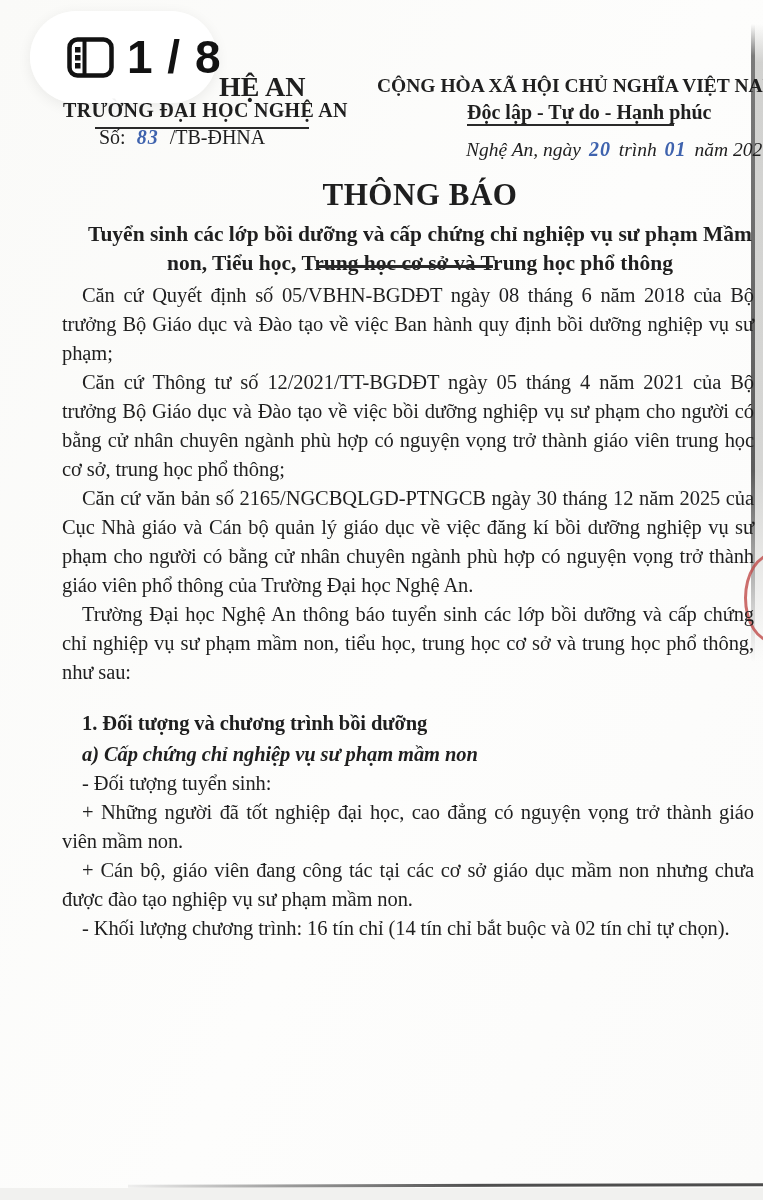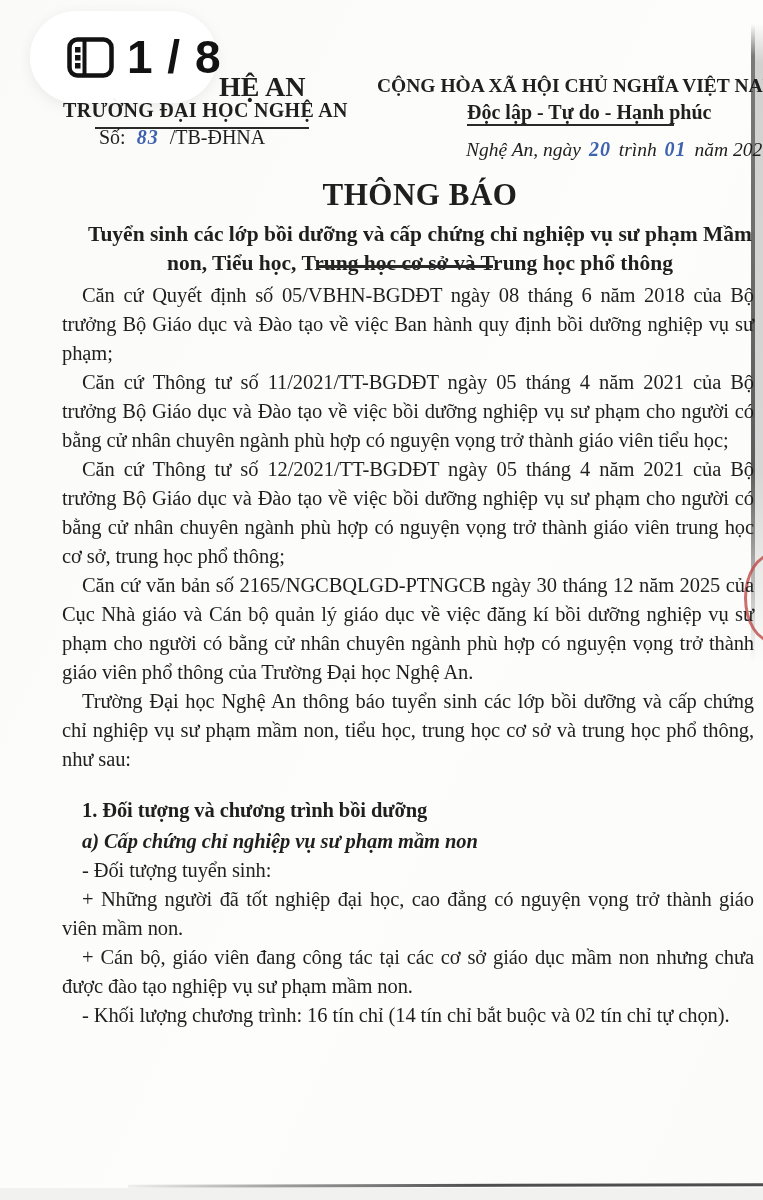--- a/index.html
+++ b/index.html
@@ -124,21 +124,20 @@
     <div class="doc-title">THÔNG BÁO</div>
     <div class="doc-subtitle">
       <span>Tuyển sinh các lớp bồi dưỡng và cấp chứng chỉ nghiệp vụ sư phạm Mầm</span><br>
       <span>non, Tiểu học, Trung học cơ sở và Trung học phổ thông</span>
     </div>
   </div>
   <div class="bar bar-subtitle"></div>
 
   <div class="body-text">
     <p>Căn cứ Quyết định số 05/VBHN-BGDĐT ngày 08 tháng 6 năm 2018 của Bộ trưởng Bộ Giáo dục và Đào tạo về việc Ban hành quy định bồi dưỡng nghiệp vụ sư phạm;</p>
-    <p>Căn cứ Thông tư số 11/2021/TT-BGDĐT ngày 05 tháng 4 năm 2021 của Bộ trưởng Bộ Giáo dục và Đào tạo về việc bồi dưỡng nghiệp vụ sư phạm cho người có bằng cử nhân chuyên ngành phù hợp có nguyện vọng trở thành giáo viên tiểu học;</p>
     <p>Căn cứ Thông tư số 12/2021/TT-BGDĐT ngày 05 tháng 4 năm 2021 của Bộ trưởng Bộ Giáo dục và Đào tạo về việc bồi dưỡng nghiệp vụ sư phạm cho người có bằng cử nhân chuyên ngành phù hợp có nguyện vọng trở thành giáo viên trung học cơ sở, trung học phổ thông;</p>
     <p>Căn cứ văn bản số 2165/NGCBQLGD-PTNGCB ngày 30 tháng 12 năm 2025 của Cục Nhà giáo và Cán bộ quản lý giáo dục về việc đăng kí bồi dưỡng nghiệp vụ sư phạm cho người có bằng cử nhân chuyên ngành phù hợp có nguyện vọng trở thành giáo viên phổ thông của Trường Đại học Nghệ An.</p>
     <p>Trường Đại học Nghệ An thông báo tuyển sinh các lớp bồi dưỡng và cấp chứng chỉ nghiệp vụ sư phạm mầm non, tiểu học, trung học cơ sở và trung học phổ thông, như sau:</p>
     <p class="h-bold">1. Đối tượng và chương trình bồi dưỡng</p>
     <p class="h-bold-italic">a) Cấp chứng chỉ nghiệp vụ sư phạm mầm non</p>
     <p>- Đối tượng tuyển sinh:</p>
     <p>+ Những người đã tốt nghiệp đại học, cao đẳng có nguyện vọng trở thành giáo viên mầm non.</p>
     <p>+ Cán bộ, giáo viên đang công tác tại các cơ sở giáo dục mầm non nhưng chưa được đào tạo nghiệp vụ sư phạm mầm non.</p>
     <p>- Khối lượng chương trình: 16 tín chỉ (14 tín chỉ bắt buộc và 02 tín chỉ tự chọn).</p>
   </div>

